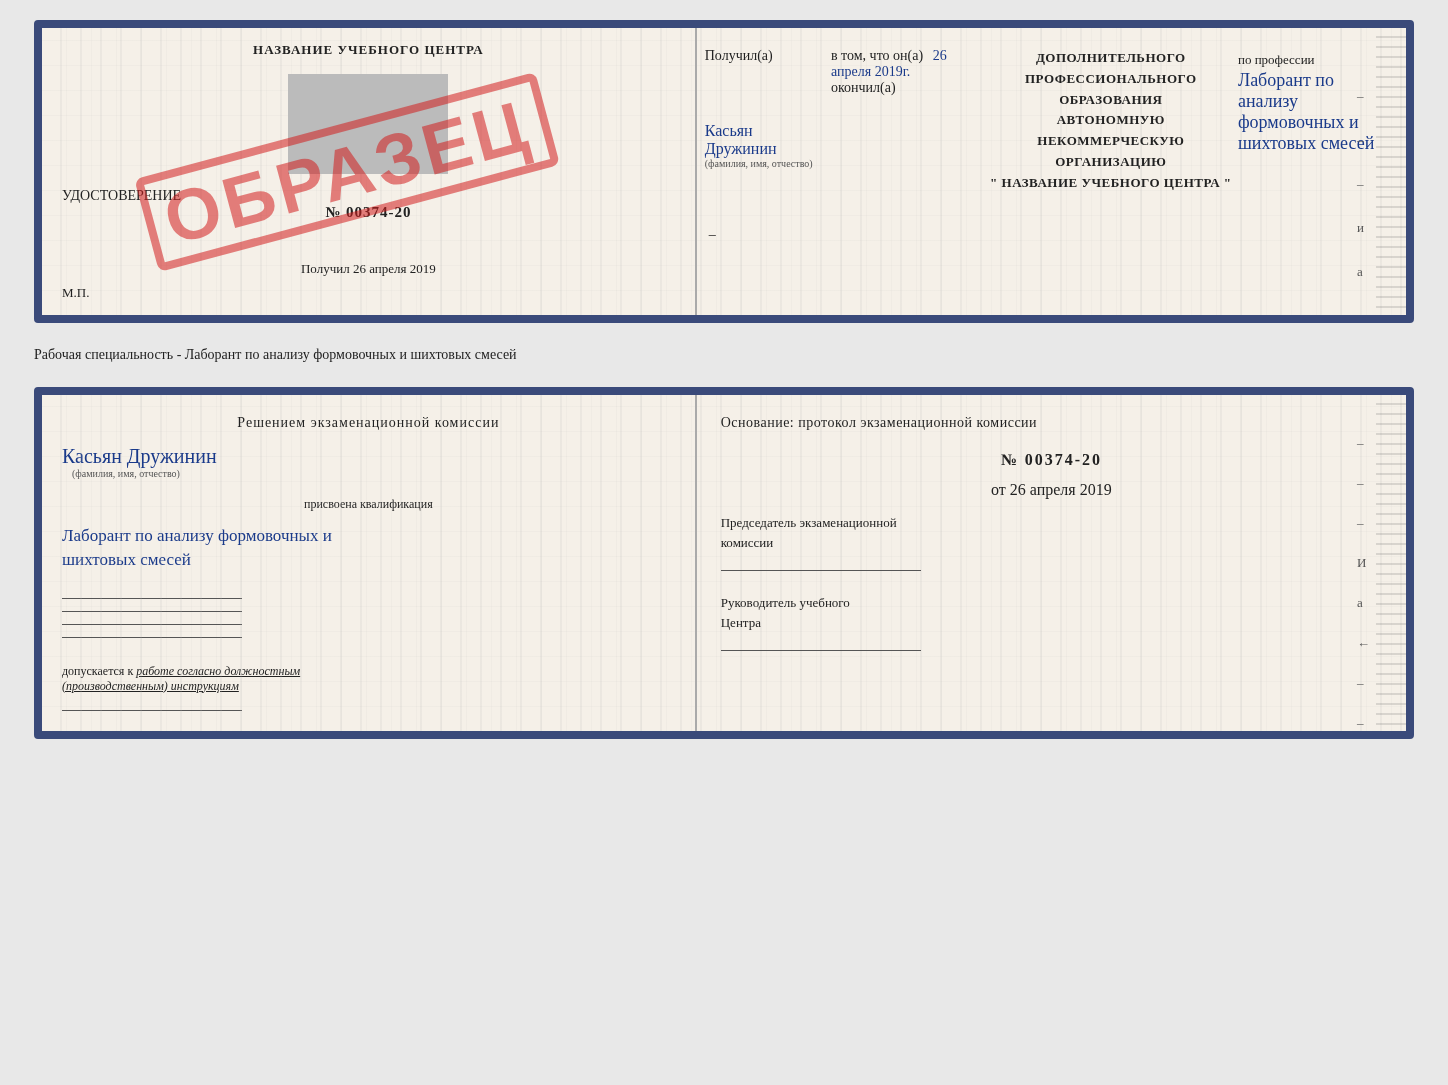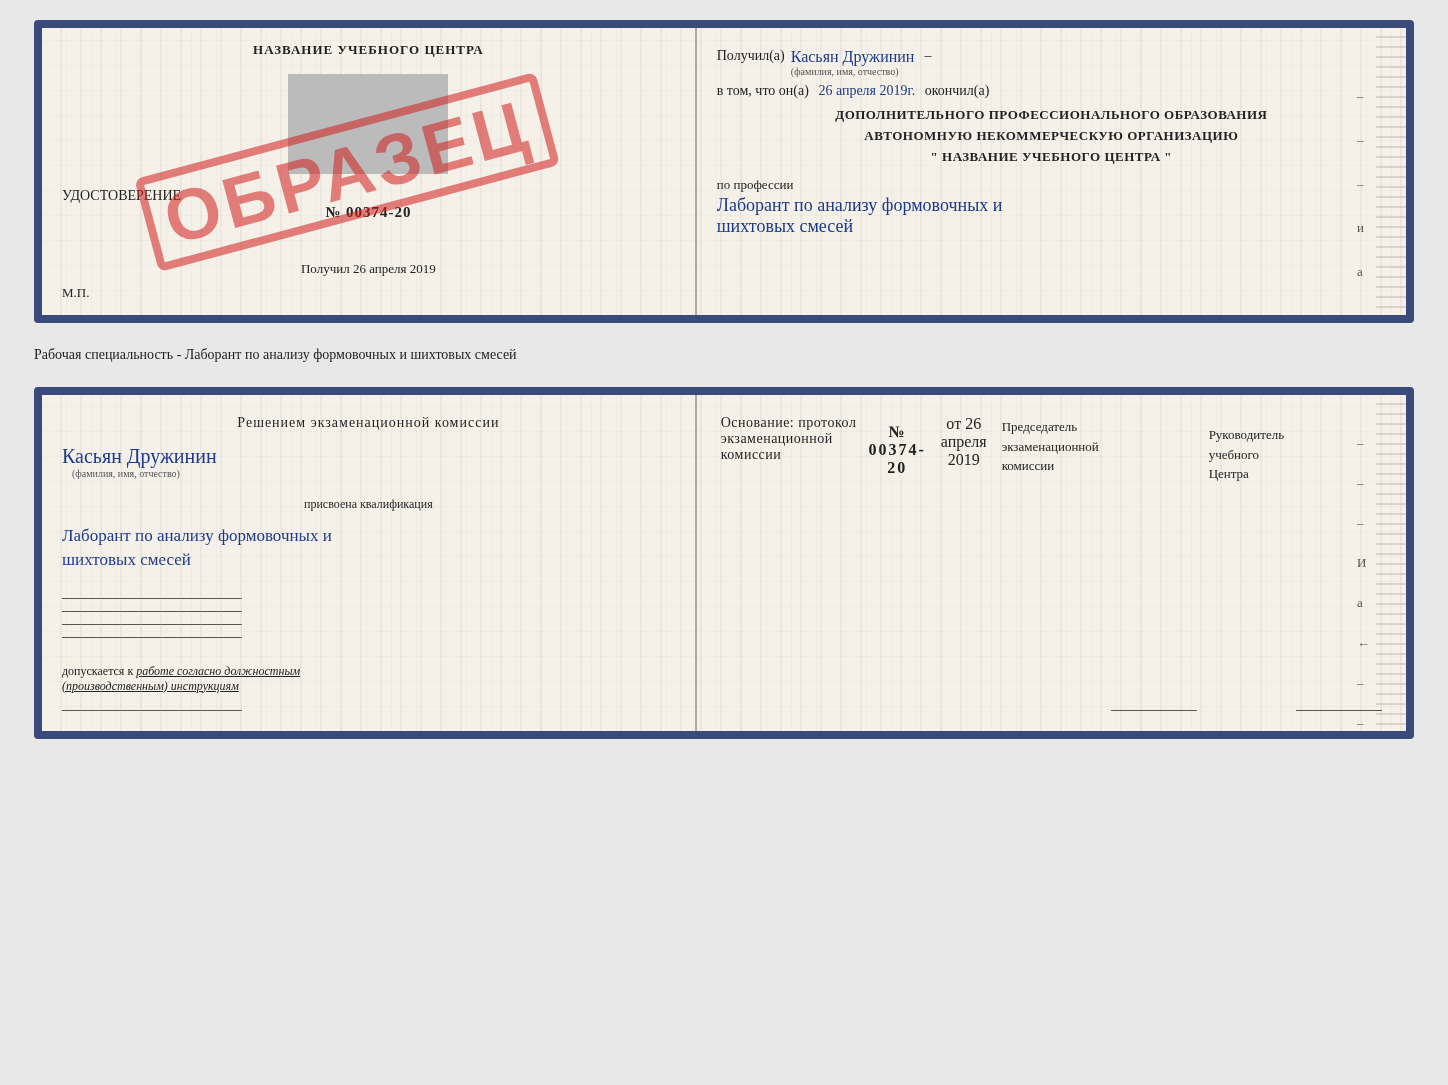--- a/index.html
+++ b/index.html
@@ -50,23 +50,23 @@
       width: 48%;
       border-right: 2px solid #aaa;
       padding: 14px 20px;
       position: relative;
       display: flex;
       flex-direction: column;
     }
 
     .doc-right {
       width: 52%;
-      padding: 20px 20px;
-      display: flex;
-      flex-direction: column;
+      padding: 20px 8px;
+      display: flex;
+      flex-direction: row;
       gap: 6px;
       position: relative;
     }
 
     
     .doc-right::after {
       content: '';
       position: absolute;
       right: 0;
       top: 0;
@@ -216,20 +216,21 @@
       padding: 20px 20px;
       display: flex;
       flex-direction: column;
       gap: 10px;
     }
 
     .bottom-doc-right {
       width: 52%;
       padding: 20px 24px;
       display: flex;
+      flex-direction: column;
       gap: 12px;
       position: relative;
     }
 
     .bottom-doc-right::after {
       content: '';
       position: absolute;
       right: 0;
       top: 0;
       bottom: 0;

